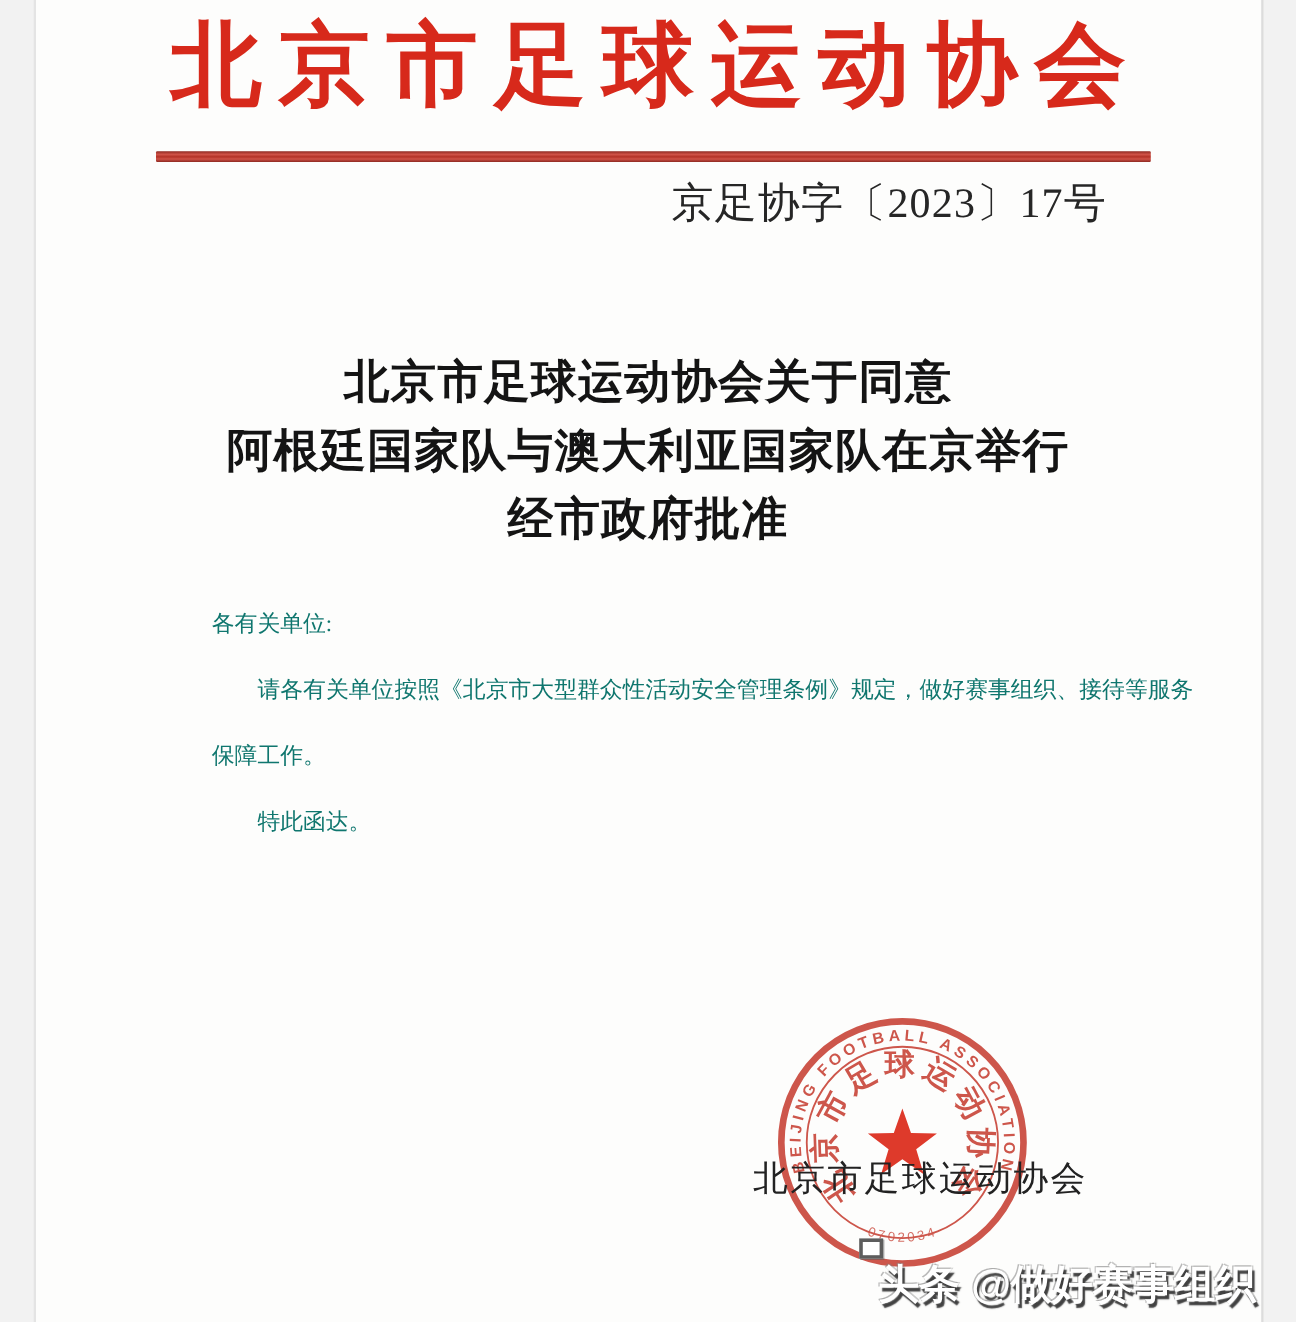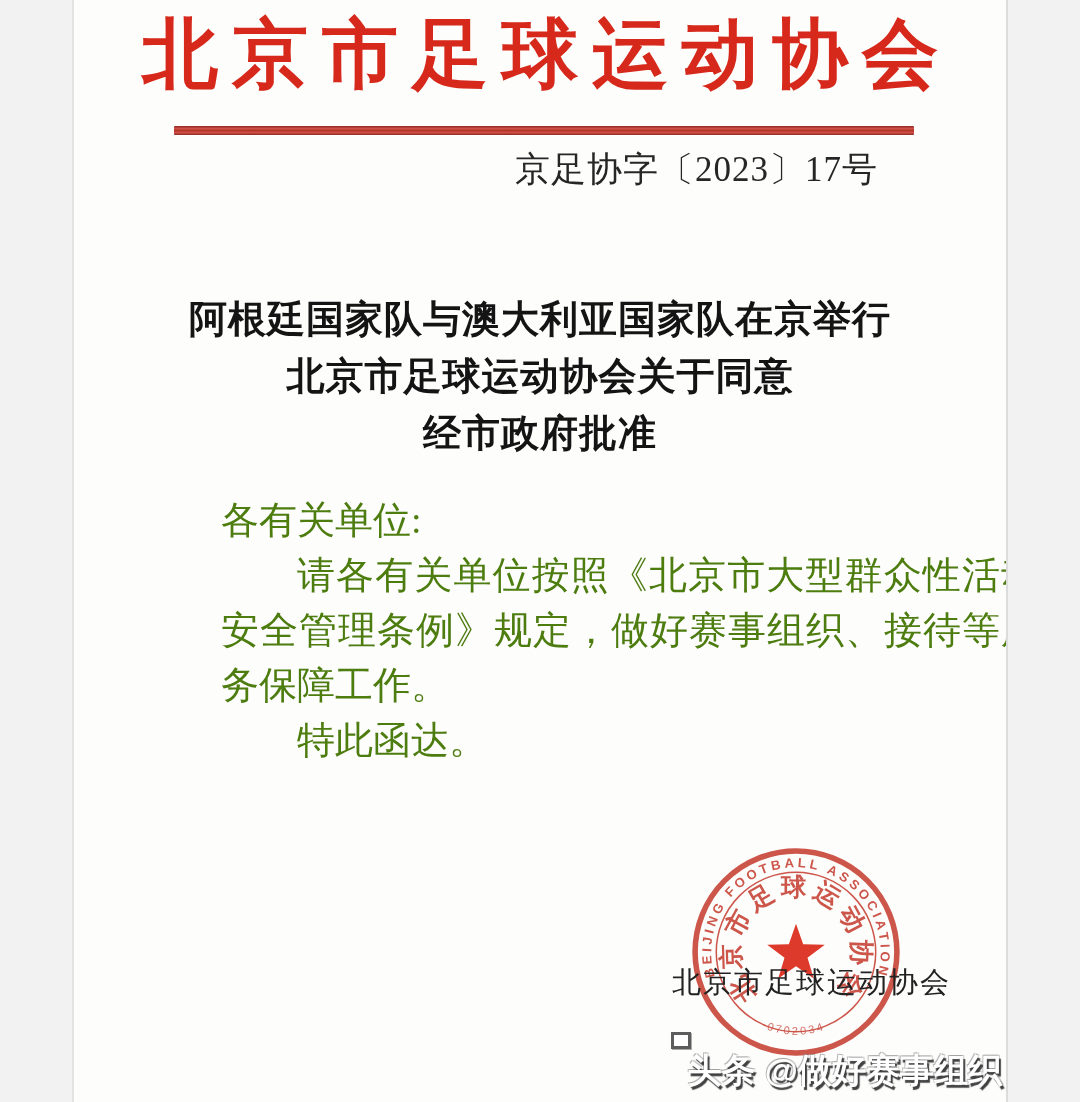--- a/index.html
+++ b/index.html
@@ -3,21 +3,21 @@
 <meta charset="utf-8">
 <style>
   html, body {
     margin: 0;
     padding: 0;
     background: #f2f2f2;
     font-family: "Liberation Serif", "DejaVu Serif", serif;
   }
   .page {
     position: relative;
-    width: 936px;
+    width: 1025px;
     height: 1102px;
     margin: 0 auto;
     background: #fdfdfc;
     border-left: 2px solid #e4e4e4;
     border-right: 2px solid #dcdcdc;
     box-sizing: border-box;
     overflow: hidden;
   }
   
   .org-name {
@@ -64,23 +64,23 @@
     color: #141414;
     line-height: 57px;
     letter-spacing: 1px;
   }
   
   .body-block {
     position: absolute;
     top: 493px;
     left: 147px;
     width: 818px;
-    font-size: 38px;
+    font-size: 19px;
     line-height: 55px;
-    color: #4d7c0f;
+    color: #0f766e;
     text-align: justify;
   }
   .body-block p { margin: 0; }
   .body-block p.indent { text-indent: 2em; }
   
   .seal-wrap {
     position: absolute;
     left: 611px;
     top: 841px;
     width: 222px;
@@ -164,22 +164,22 @@
 
 <div class="page">
 
   <h1 class="org-name">北京市足球运动协会</h1>
 
   <div class="red-rule"></div>
 
   <div class="doc-number">京足协字〔2023〕17号</div>
 
   <div class="title-block">
+    <div>北京市足球运动协会关于同意</div>
     <div>阿根廷国家队与澳大利亚国家队在京举行</div>
-    <div>北京市足球运动协会关于同意</div>
     <div>经市政府批准</div>
   </div>
 
   <div class="body-block">
     <p>各有关单位:</p>
     <p class="indent">请各有关单位按照《北京市大型群众性活动安全管理条例》规定，做好赛事组织、接待等服务保障工作。</p>
     <p class="indent">特此函达。</p>
   </div>
 
   <div class="seal-wrap">

